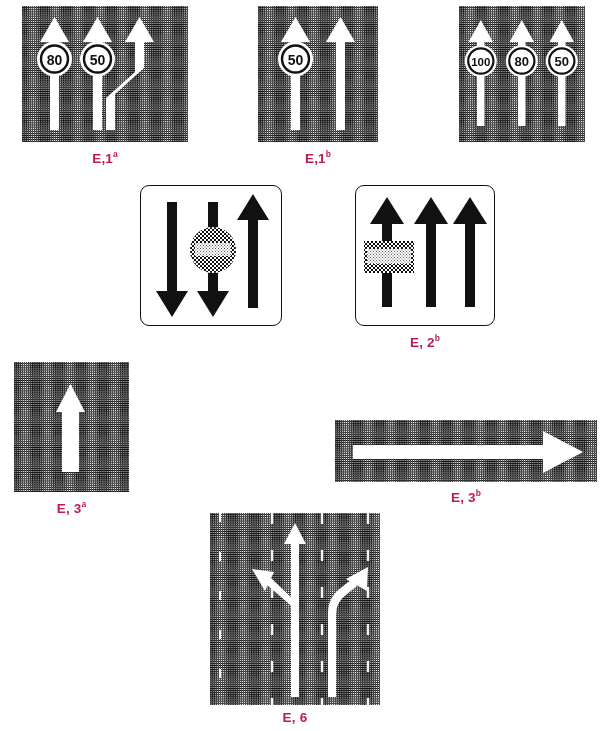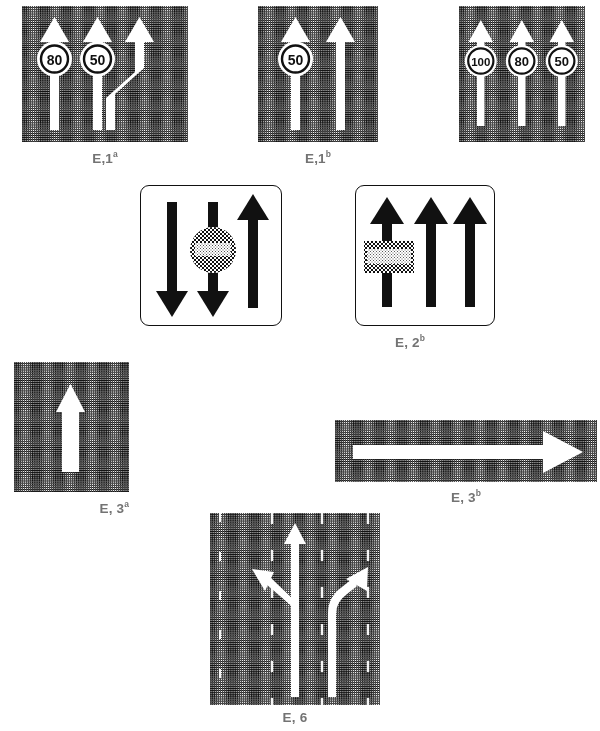--- a/index.html
+++ b/index.html
@@ -37,21 +37,21 @@
     border:1.6px solid #111;
     border-radius:9px;
     box-sizing:border-box;
   }
 
   .caption{
     position:absolute;
     text-align:center;
     font-size:13.5px;
     font-weight:bold;
-    color:#737373;
+    color:#be185d;
     letter-spacing:.2px;
     white-space:nowrap;
     line-height:1;
   }
   .caption sup{font-size:8.5px;font-weight:bold;vertical-align:super;letter-spacing:0;}
 
   .svgfull{position:absolute;left:0;top:0;width:100%;height:100%;display:block;}
 </style>
 </head>
 <body>
@@ -213,34 +213,34 @@
           <rect x="2" y="2" width="2" height="2" fill="#111"></rect>
         </pattern>
         <pattern id="dots2b-fine" width="3" height="3" patternUnits="userSpaceOnUse">
           <rect width="3" height="3" fill="#fff"></rect>
           <rect x="0" y="0" width="1" height="1" fill="#333"></rect>
           <rect x="1.5" y="1.5" width="1" height="1" fill="#333"></rect>
         </pattern>
       </defs>
     </svg>
   </div>
-  <div class="caption" style="left:340px;top:334px;width:140px;">
+  <div class="caption" style="left:355px;top:334px;width:140px;">
     <span>E, 2</span><sup>b</sup>
   </div>
 
   <div class="panel" style="left:14px;top:362px;width:115px;height:130px;">
     <div class="plate halftone"></div>
     <svg class="svgfull" viewBox="0 0 115 130" preserveAspectRatio="none">
       <g>
         <rect x="48" y="44" width="17" height="66" fill="#fff"></rect>
         <polygon points="56.5,22 71,50 42,50" fill="#fff"></polygon>
       </g>
     </svg>
   </div>
-  <div class="caption" style="left:14px;top:500px;width:115px;text-align:right;">
+  <div class="caption" style="left:14px;top:500px;width:115px;">
     <span>E, 3</span><sup>a</sup>
   </div>
 
   <div class="panel" style="left:335px;top:420px;width:262px;height:62px;">
     <div class="plate halftone"></div>
     <svg class="svgfull" viewBox="0 0 262 62" preserveAspectRatio="none">
       <g>
         <rect x="18" y="25" width="200" height="14" fill="#fff"></rect>
         <polygon points="248,32 208,11 208,53" fill="#fff"></polygon>
       </g>

